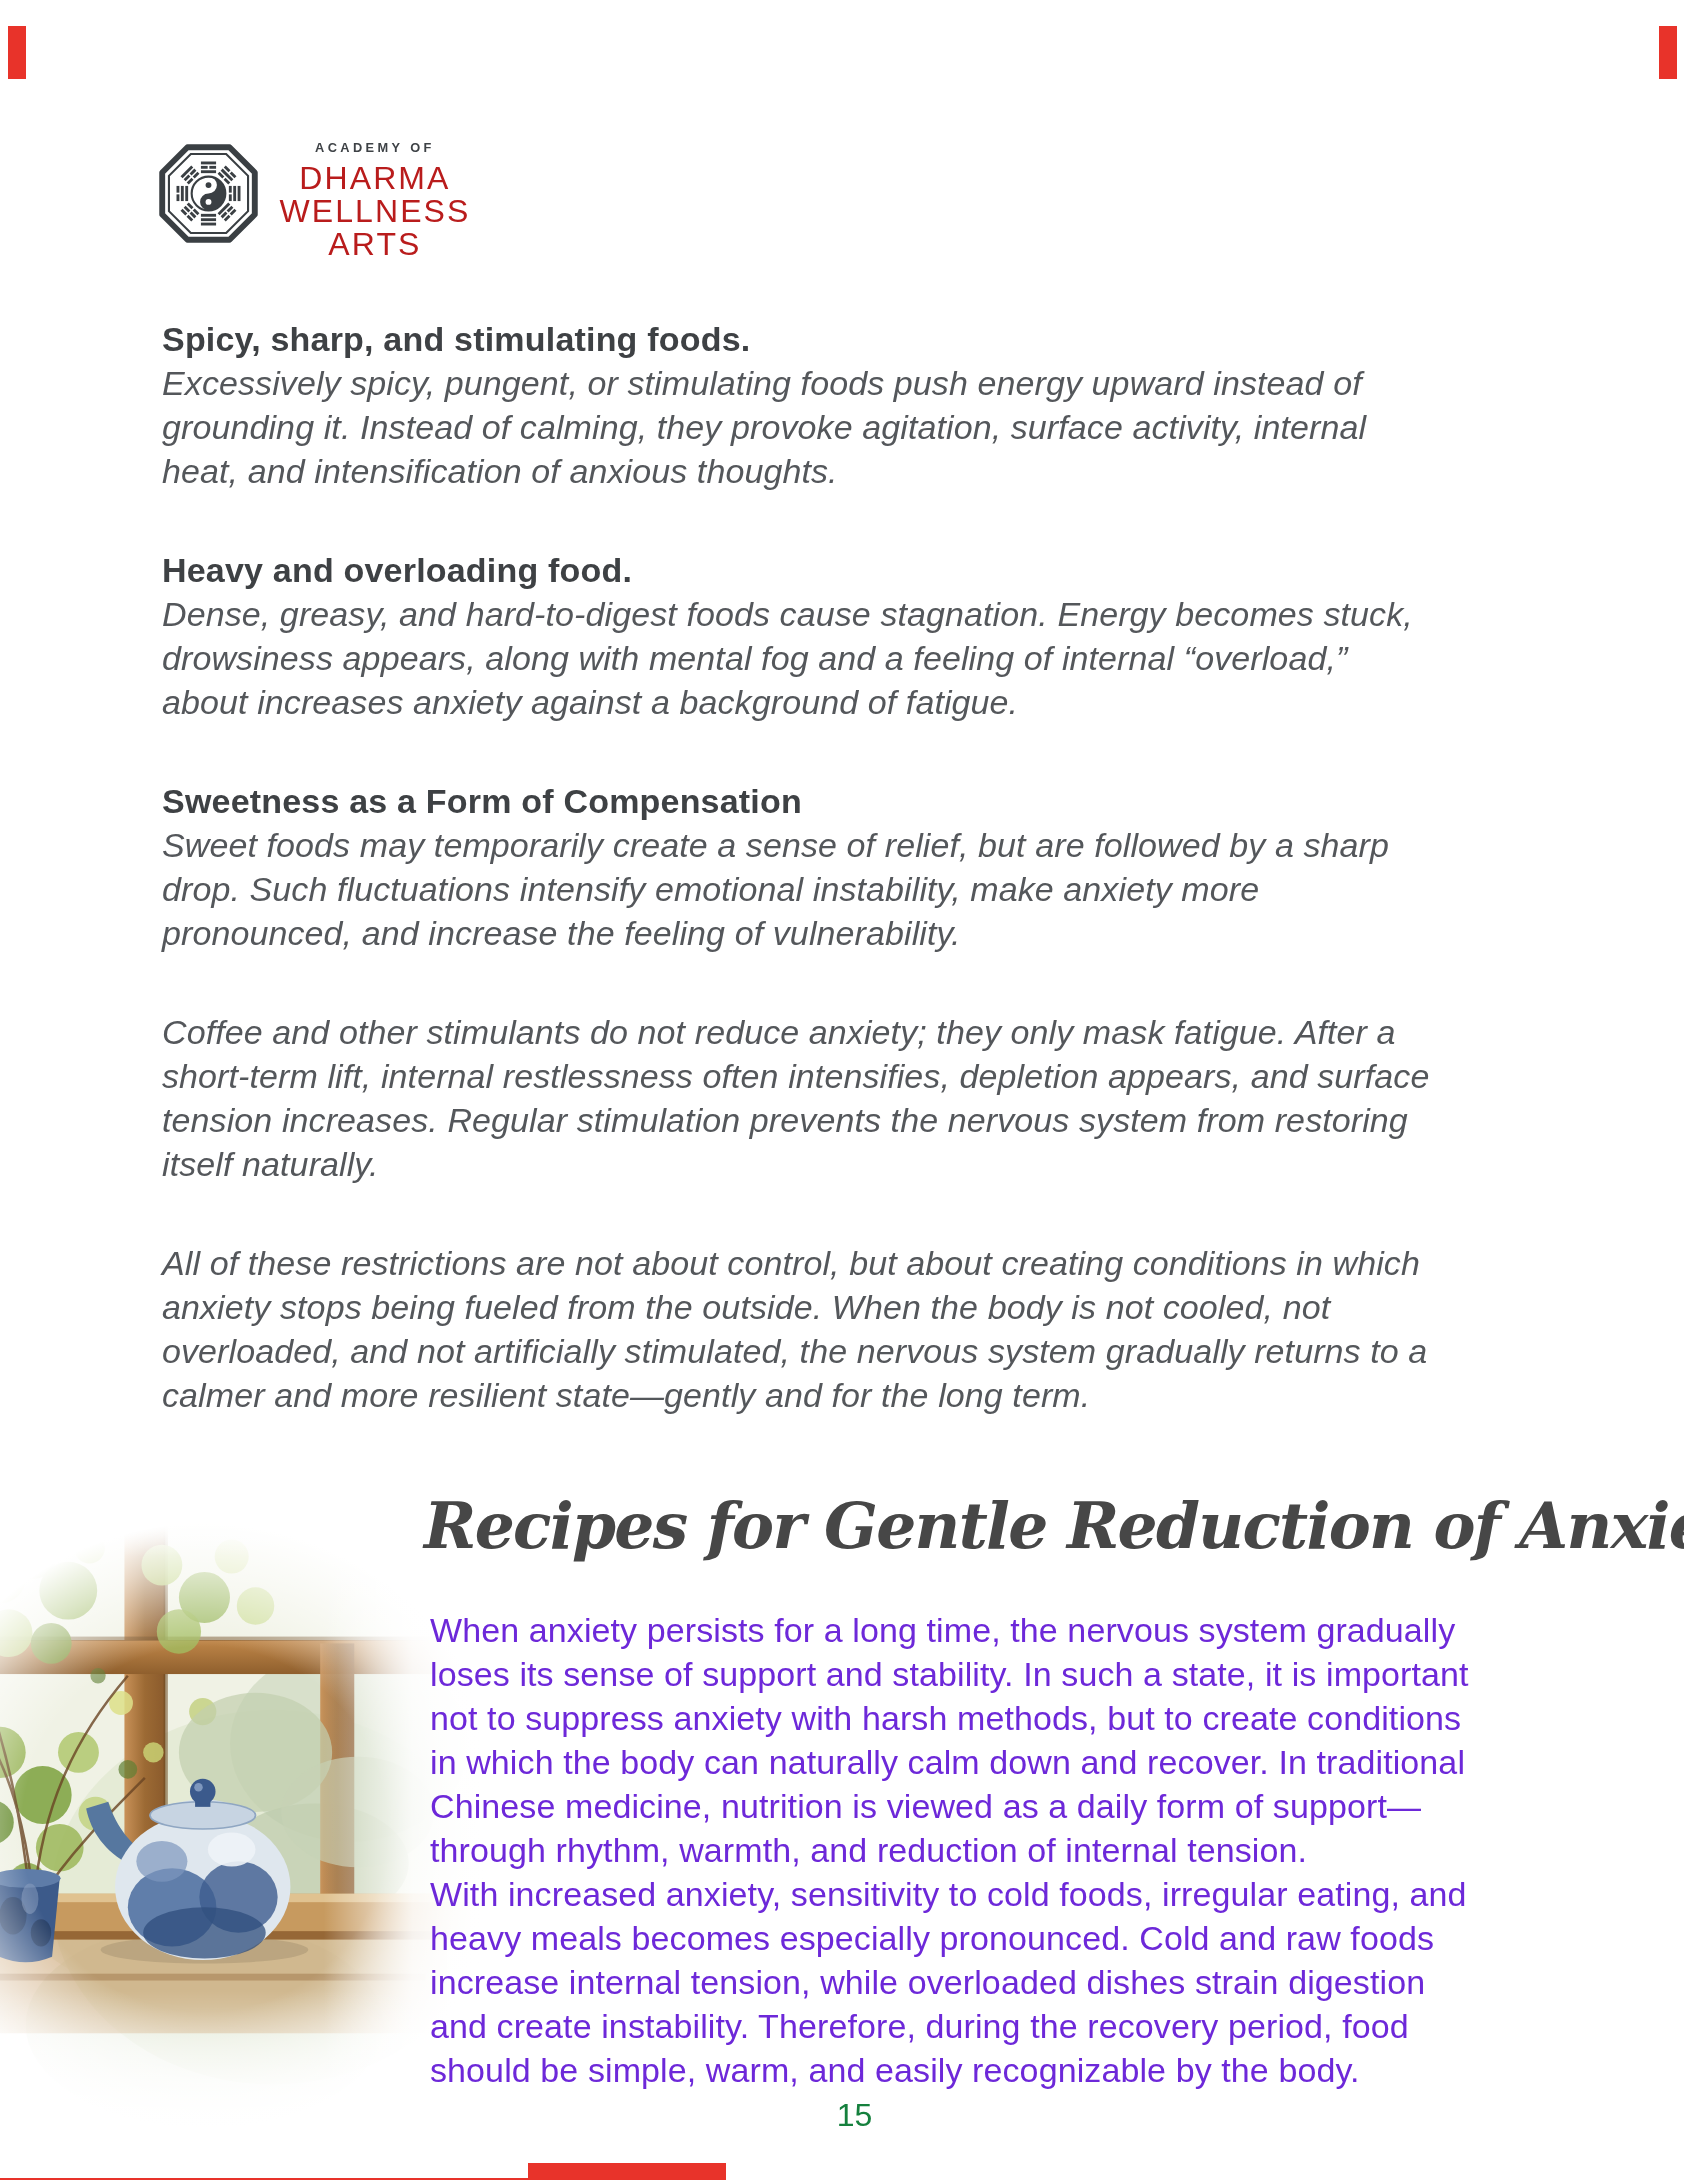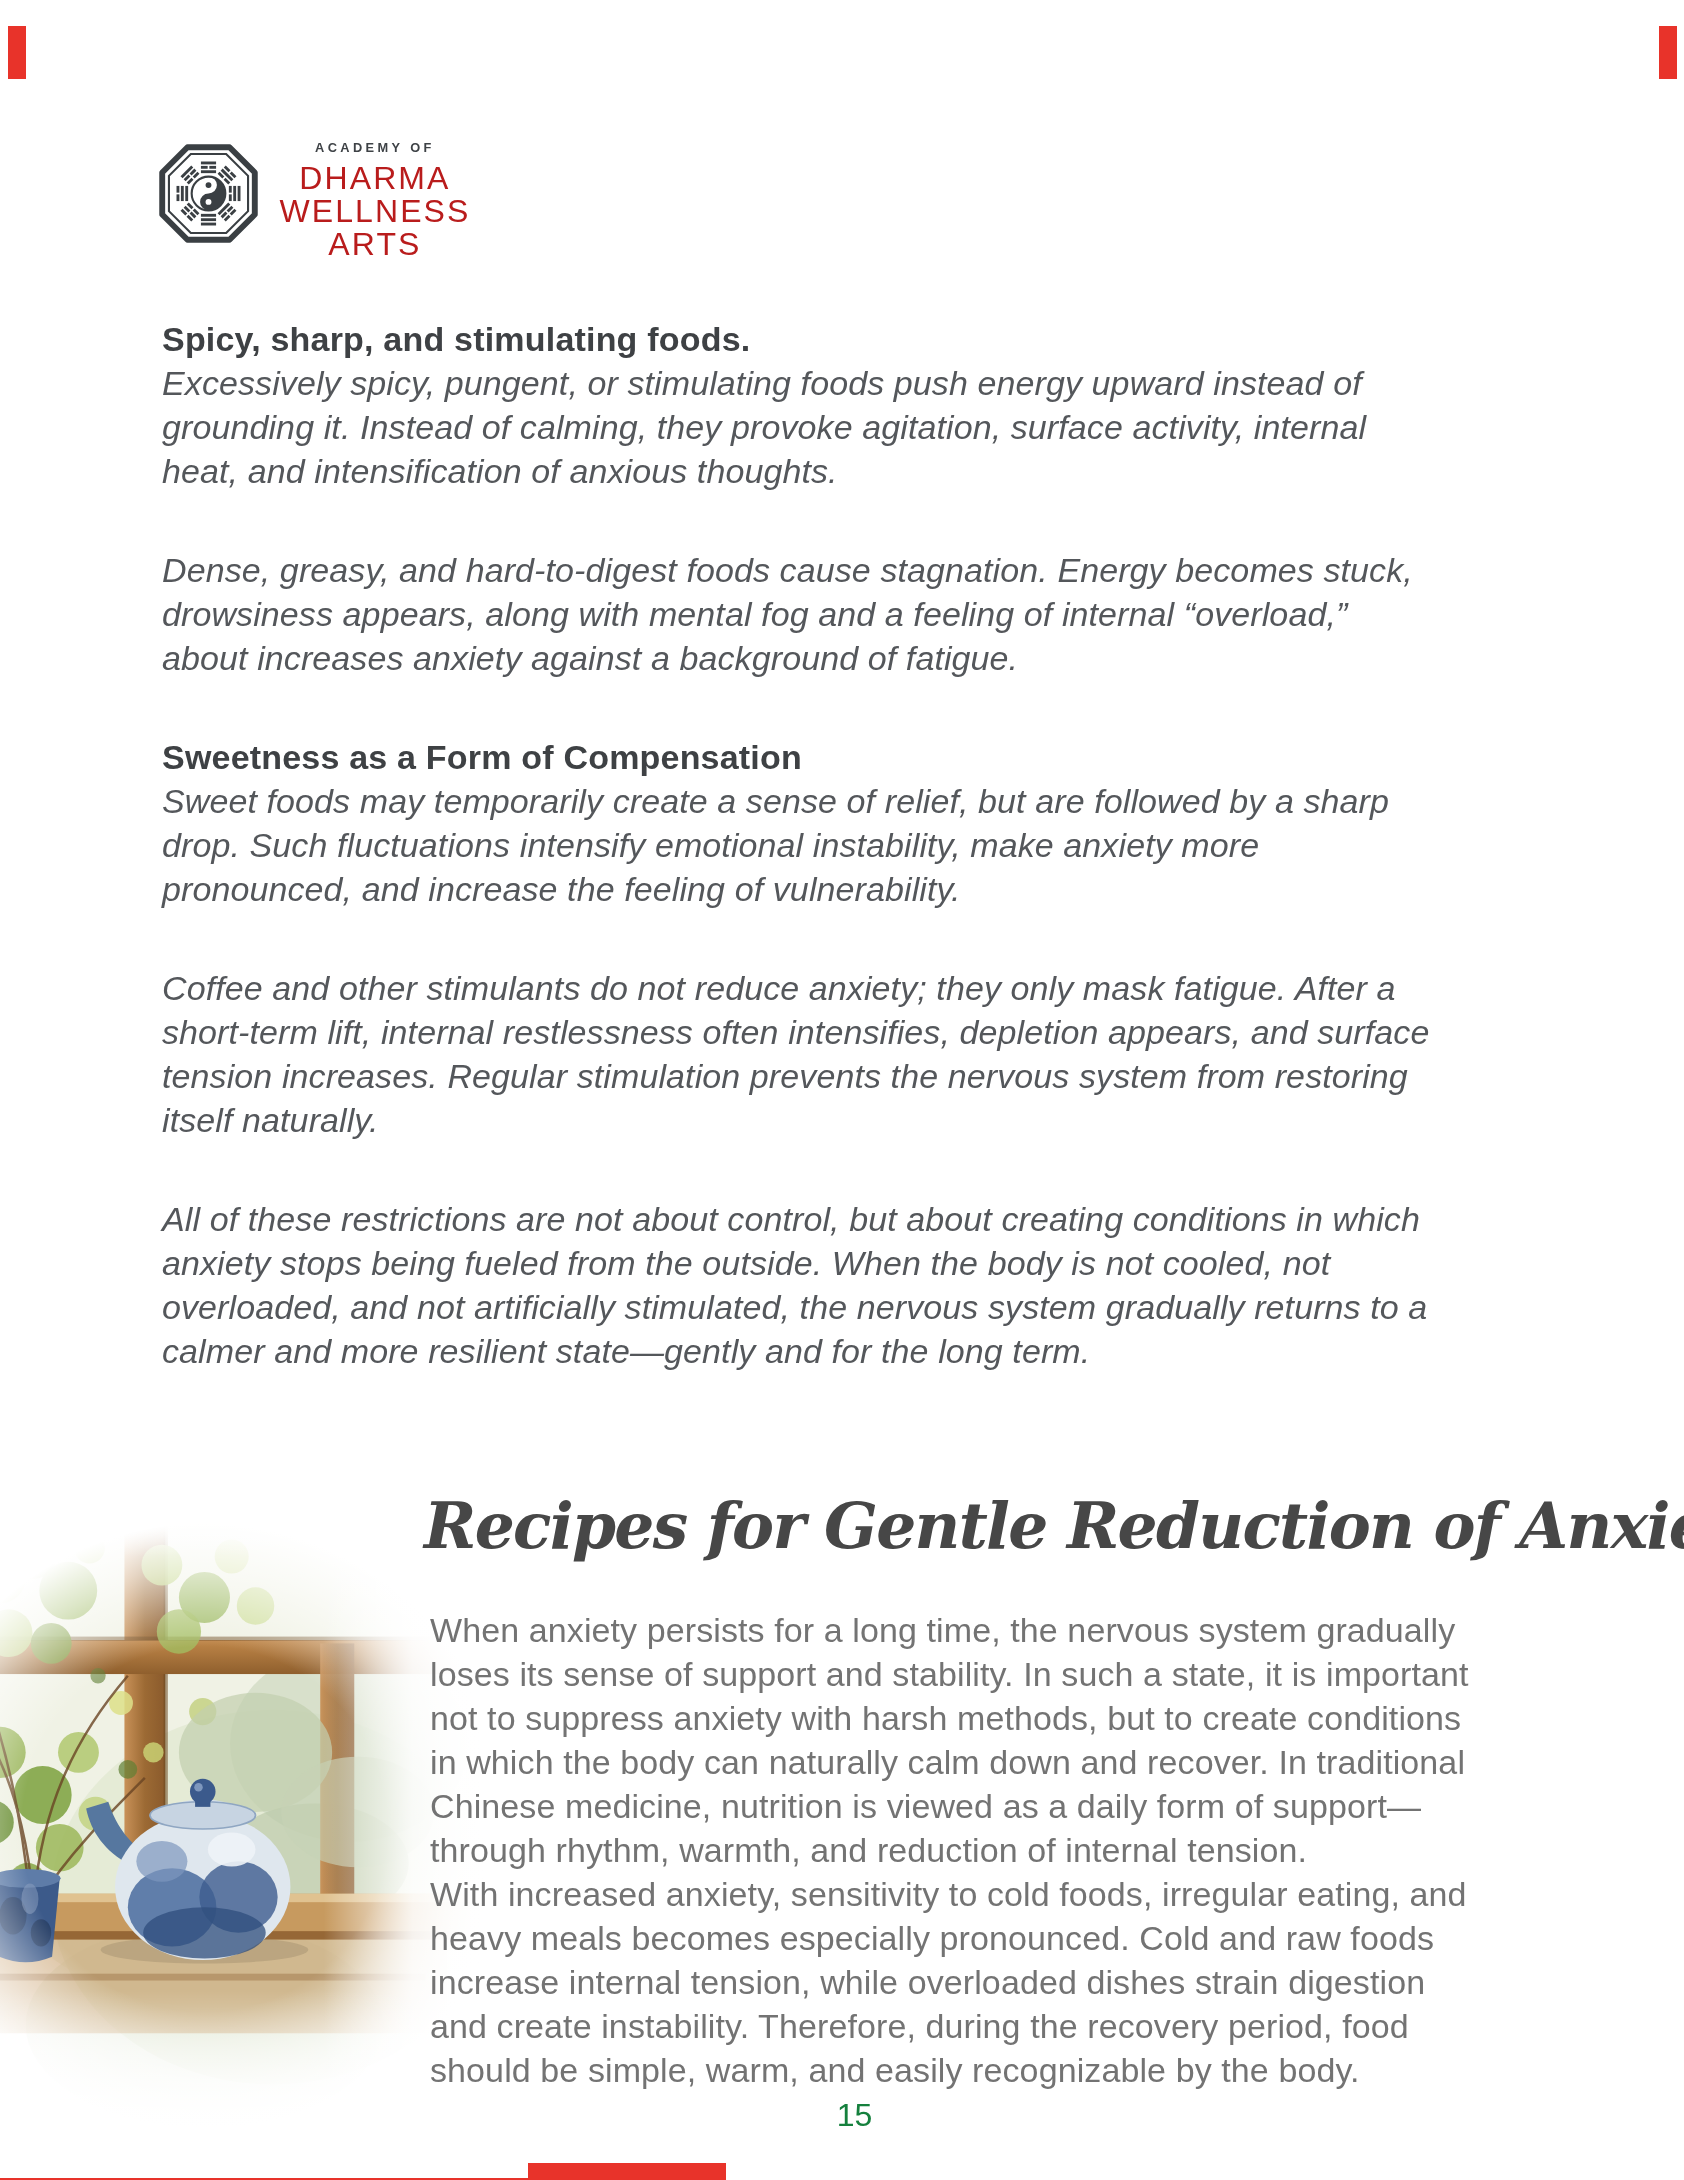--- a/index.html
+++ b/index.html
@@ -37,21 +37,21 @@
 
   
   .recipes-title{
     position:absolute;left:424px;top:1484px;width:1065px;
     font-family:"DejaVu Serif", serif;font-style:italic;font-weight:700;
     font-size:63px;line-height:85px;letter-spacing:-1.7px;color:#474747;
     white-space:nowrap;
   }
   .recipes-body{
     position:absolute;left:430px;top:1608px;width:1210px;
-    font-size:34px;line-height:44px;color:#737373;white-space:pre-line;
+    font-size:34px;line-height:44px;color:#6d28d9;white-space:pre-line;
     letter-spacing:0.1px;
   }
 
   .page-number{
     position:absolute;left:12px;top:2097px;width:100%;text-align:center;
     font-size:32px;line-height:37px;color:#15803d;
   }
 
   
   .illustration{position:absolute;left:-51px;top:1497px;width:579px;height:681px;}
@@ -274,20 +274,21 @@
 </div>
 
 <div class="content">
   <div class="section">
     <h2>Spicy, sharp, and stimulating foods.</h2>
     <p>Excessively spicy, pungent, or stimulating foods push energy upward instead of
 grounding it. Instead of calming, they provoke agitation, surface activity, internal
 heat, and intensification of anxious thoughts.</p>
   </div>
   <div class="section">
+    <h2>Heavy and overloading food.</h2>
     <p>Dense, greasy, and hard-to-digest foods cause stagnation. Energy becomes stuck,
 drowsiness appears, along with mental fog and a feeling of internal “overload,”
 about increases anxiety against a background of fatigue.</p>
   </div>
   <div class="section">
     <h2>Sweetness as a Form of Compensation</h2>
     <p>Sweet foods may temporarily create a sense of relief, but are followed by a sharp
 drop. Such fluctuations intensify emotional instability, make anxiety more
 pronounced, and increase the feeling of vulnerability.</p>
   </div>

